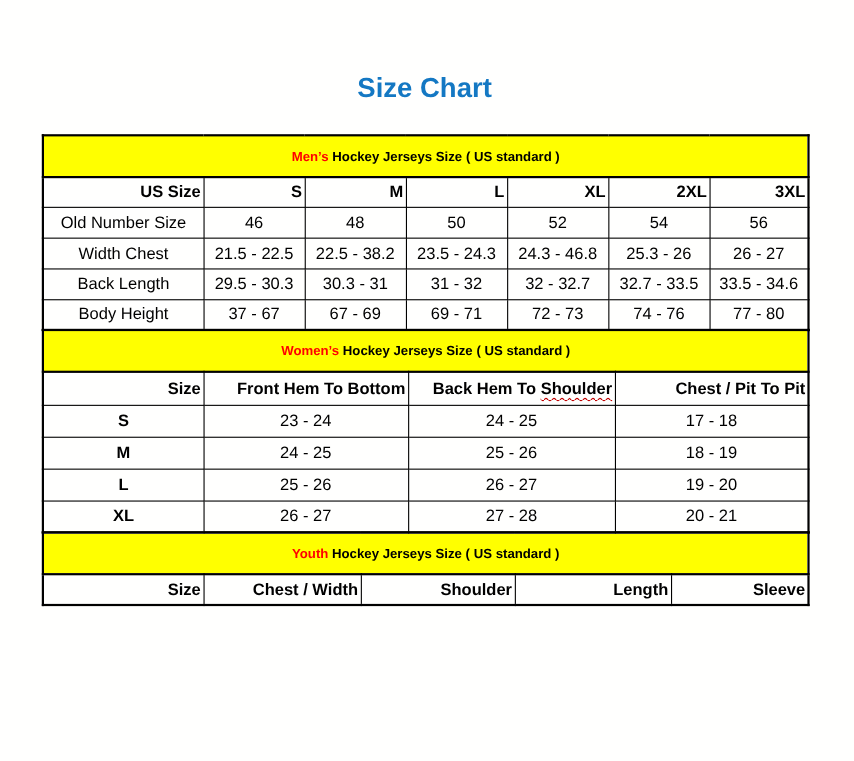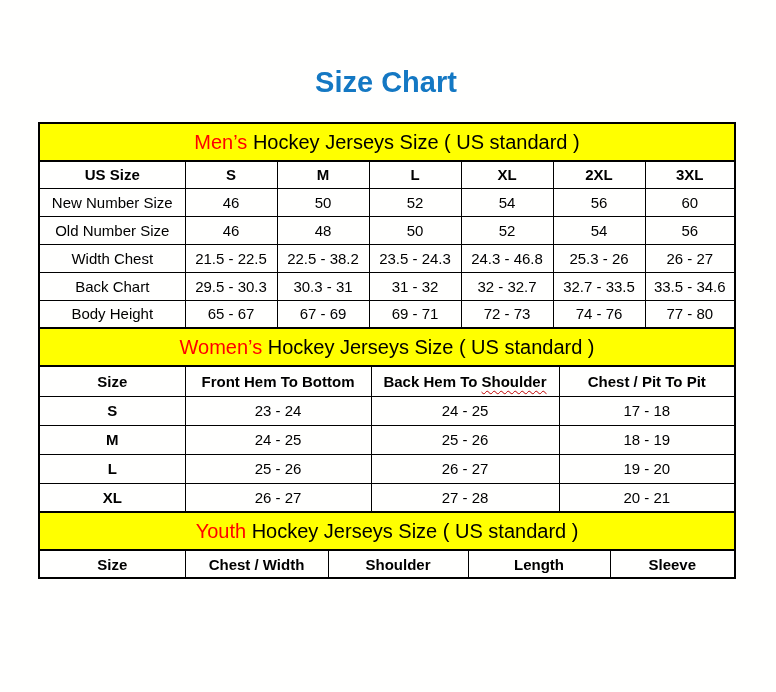--- a/index.html
+++ b/index.html
@@ -6,21 +6,21 @@
   body {
     width: 776px; height: 692px; overflow: hidden;
     font-family: "Liberation Sans", sans-serif;
     color: #000;
   }
   .page { position: relative; width: 776px; height: 692px; background: #fffffe; }
 
   .title {
     position: absolute; top: 66px; left: 38px; width: 696px;
     text-align: center;
-    font-size: 29px; font-weight: bold;
+    font-size: 25px; font-weight: bold;
     color: var(--title_blue, #1478C3);
     letter-spacing: 0px;
   }
 
   .tables { position: absolute; left: 38px; top: 122px; width: 696px; }
 
   table.section-table {
     border-collapse: collapse; table-layout: fixed;
     width: 696px;
     border: 2px solid var(--border_black, #000);
@@ -31,26 +31,26 @@
     border: 1px solid var(--border_black, #000);
     text-align: center; vertical-align: middle;
     padding: 0 2px;
     font-size: 15px;
     overflow: hidden; white-space: nowrap;
   }
 
   tr.band td {
     background: var(--band_yellow, #FFFF00);
     border: 2px solid var(--border_black, #000);
-    font-weight: normal; font-size: 20px;
+    font-weight: bold; font-size: 12px;
     height: 36px;
   }
   .accent { color: var(--accent_red, #FF0000); }
 
-  tr.head td { font-weight: bold; }
+  tr.head td { font-weight: bold; text-align: right; }
   td.row-label-bold { font-weight: bold; }
 
   .mens tr.head  { height: 27px; }
   .mens tr.data  { height: 28px; }
   .womens tr.head { height: 30px; }
   .womens tr.data { height: 29px; }
   .youth tr.head { height: 28px; }
   .youth tr.data { height: 27px; }
 
   .misspelled {
@@ -87,58 +87,49 @@
       <tr class="head">
         <td>US Size</td>
         <td>S</td>
         <td>M</td>
         <td>L</td>
         <td>XL</td>
         <td>2XL</td>
         <td>3XL</td>
       </tr>
       <tr class="data">
-        <td>New Number Size</td>
-        <td>46</td>
-        <td>50</td>
-        <td>52</td>
-        <td>54</td>
-        <td>56</td>
-        <td>60</td>
-      </tr>
-      <tr class="data">
         <td>Old Number Size</td>
         <td>46</td>
         <td>48</td>
         <td>50</td>
         <td>52</td>
         <td>54</td>
         <td>56</td>
       </tr>
       <tr class="data">
         <td>Width Chest</td>
         <td>21.5 - 22.5</td>
         <td>22.5 - 38.2</td>
         <td>23.5 - 24.3</td>
         <td>24.3 - 46.8</td>
         <td>25.3 - 26</td>
         <td>26 - 27</td>
       </tr>
       <tr class="data">
-        <td>Back Chart</td>
+        <td>Back Length</td>
         <td>29.5 - 30.3</td>
         <td>30.3 - 31</td>
         <td>31 - 32</td>
         <td>32 - 32.7</td>
         <td>32.7 - 33.5</td>
         <td>33.5 - 34.6</td>
       </tr>
       <tr class="data">
         <td>Body Height</td>
-        <td>65 - 67</td>
+        <td>37 - 67</td>
         <td>67 - 69</td>
         <td>69 - 71</td>
         <td>72 - 73</td>
         <td>74 - 76</td>
         <td>77 - 80</td>
       </tr>
     </tbody>
       </table>
 
     <table class="section-table womens">

